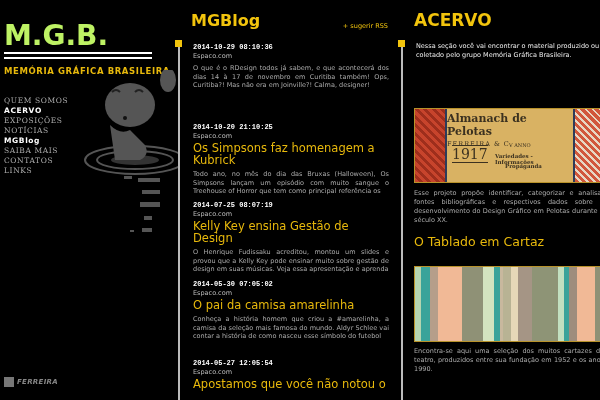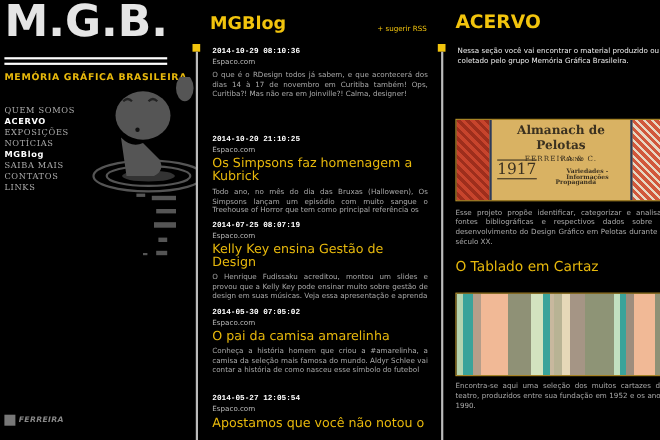--- a/index.html
+++ b/index.html
@@ -1,18 +1,18 @@
 <!DOCTYPE html>
 <html><head>
 <meta charset="utf-8">
 <style>
   html, body { margin:0; padding:0; }
   body { width:600px; height:400px; background:#000; overflow:hidden; position:relative; font-family:"DejaVu Sans", sans-serif; color:#ccc; }
   .left { position:absolute; left:0; top:0; width:170px; height:400px; }
-  .logo { position:absolute; left:4px; top:0; font-family:"DejaVu Sans", sans-serif; font-weight:bold; font-size:40px; color:#e5e5e5; letter-spacing:0px; line-height:40px; }
+  .logo { position:absolute; left:4px; top:16px; font-family:"DejaVu Sans", sans-serif; font-weight:bold; font-size:28px; color:#bef264; letter-spacing:0px; line-height:40px; }
   .logo-lines { position:absolute; left:4px; top:52px; width:148px; }
   .logo-lines div { height:2px; background:#fff; margin-bottom:3px; }
   .subtitle { position:absolute; left:4px; top:66px; font-size:8.5px; font-weight:bold; color:#e8b90c; letter-spacing:0.6px; white-space:nowrap; }
   .nav { position:absolute; left:4px; top:96px; }
   .nav a { display:block; font-size:7.5px; color:#aaa; text-decoration:none; line-height:10px; letter-spacing:0.6px; font-family:"DejaVu Serif", serif; }
   .nav a.active { color:#fff; font-weight:bold; font-family:"DejaVu Sans", sans-serif; }
   .illus { position:absolute; left:80px; top:70px; width:100px; height:200px; }
   .petro { position:absolute; left:4px; top:377px; display:flex; align-items:center; gap:3px; }
   .petro-box { width:10px; height:10px; background:#777; }
   .petro-text { font-size:7px; font-weight:bold; font-style:italic; color:#888; letter-spacing:0.3px; }
@@ -31,21 +31,21 @@
   .post .title { font-size:11.5px; color:#e8b90c; line-height:12px; margin-top:2px; }
   .post .excerpt { font-size:6.5px; color:#aaa; line-height:8.5px; margin-top:4px; text-align:justify; height:25px; overflow:hidden; }
 
   .acervo-intro { position:absolute; left:16px; top:42px; width:190px; font-size:6.5px; color:#eee; line-height:8.5px; }
   .sec-title { position:absolute; left:14px; font-size:12.5px; color:#e8b90c; white-space:nowrap; }
   .sec-img { position:absolute; left:14px; width:190px; border:1px solid #b8922a; box-sizing:border-box; overflow:hidden; }
   .sec-text { position:absolute; left:14px; width:190px; font-size:6.5px; color:#aaa; line-height:9px; text-align:justify; }
 
   .almanach { height:73px; background:#d9b263; position:relative; display:flex; }
   .alm-side { width:30px; background:repeating-linear-gradient(45deg,#c7442c 0 3px,#9e2e1c 3px 6px); border-right:2px solid #2d3b5a; }
-  .alm-center { flex:1; text-align:center; color:#3b3120; font-family:"DejaVu Serif", serif; position:relative; }
+  .alm-center { flex:1; text-align:left; color:#3b3120; font-family:"DejaVu Serif", serif; position:relative; }
   .alm-title { font-size:11px; font-weight:bold; margin-top:3px; }
   .alm-sub { font-size:6.5px; font-weight:normal; letter-spacing:1px; margin-top:2px; }
   .alm-year { position:absolute; left:5px; top:36px; font-size:14px; border-top:1px solid #3b3120; border-bottom:1px solid #3b3120; }
   .alm-anno { position:absolute; left:62px; top:33px; font-size:5px; }
   .alm-var { position:absolute; left:48px; top:44px; font-size:5.5px; font-weight:bold; }
   .alm-prop { position:absolute; left:58px; top:54px; font-size:5.5px; font-weight:bold; }
   .alm-right { width:28px; background:repeating-linear-gradient(45deg,#d1573b 0 3px,#e7d7c3 3px 5px); border-left:2px solid #2d3b5a; }
 
   .tablado { height:74px; background:linear-gradient(90deg,#b5d4b0 0 3%,#3aa39a 3% 8%,#b59e8a 8% 12%,#f1b996 12% 25%,#8f9176 25% 36%,#d3e3bf 36% 42%,#3aa39a 42% 45%,#c8b89e 45% 47%,#b8b394 47% 51%,#e6d8b8 51% 55%,#a59585 55% 62%,#8e9476 62% 76%,#c2e0c0 76% 79%,#3aa39a 79% 82%,#9e8d7d 82% 86%,#f1b996 86% 96%,#8f9176 96% 100%); }
 </style>

